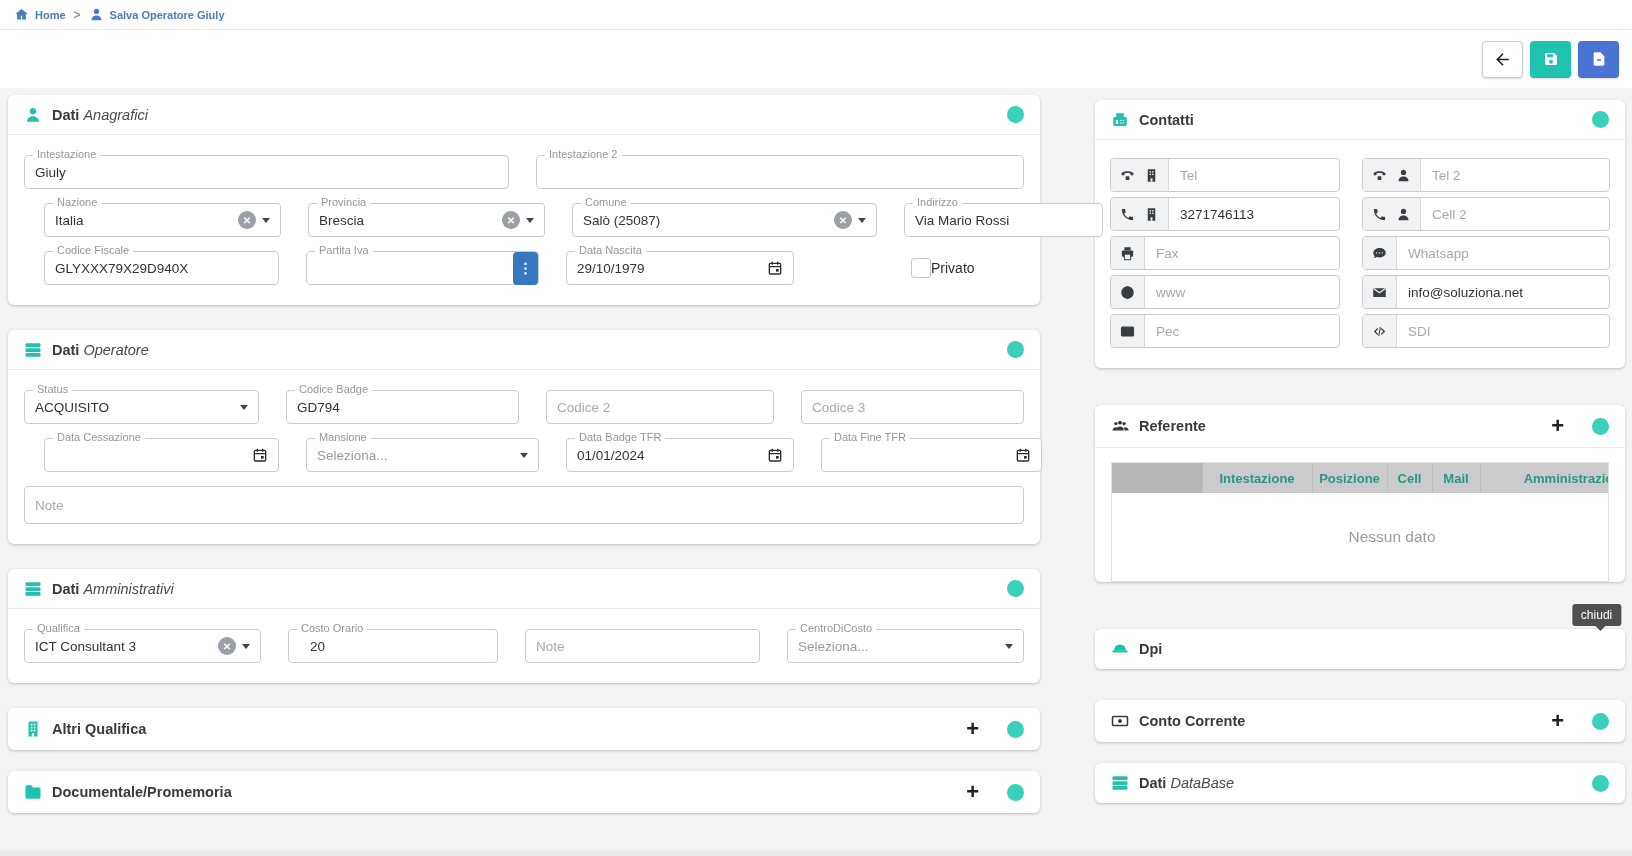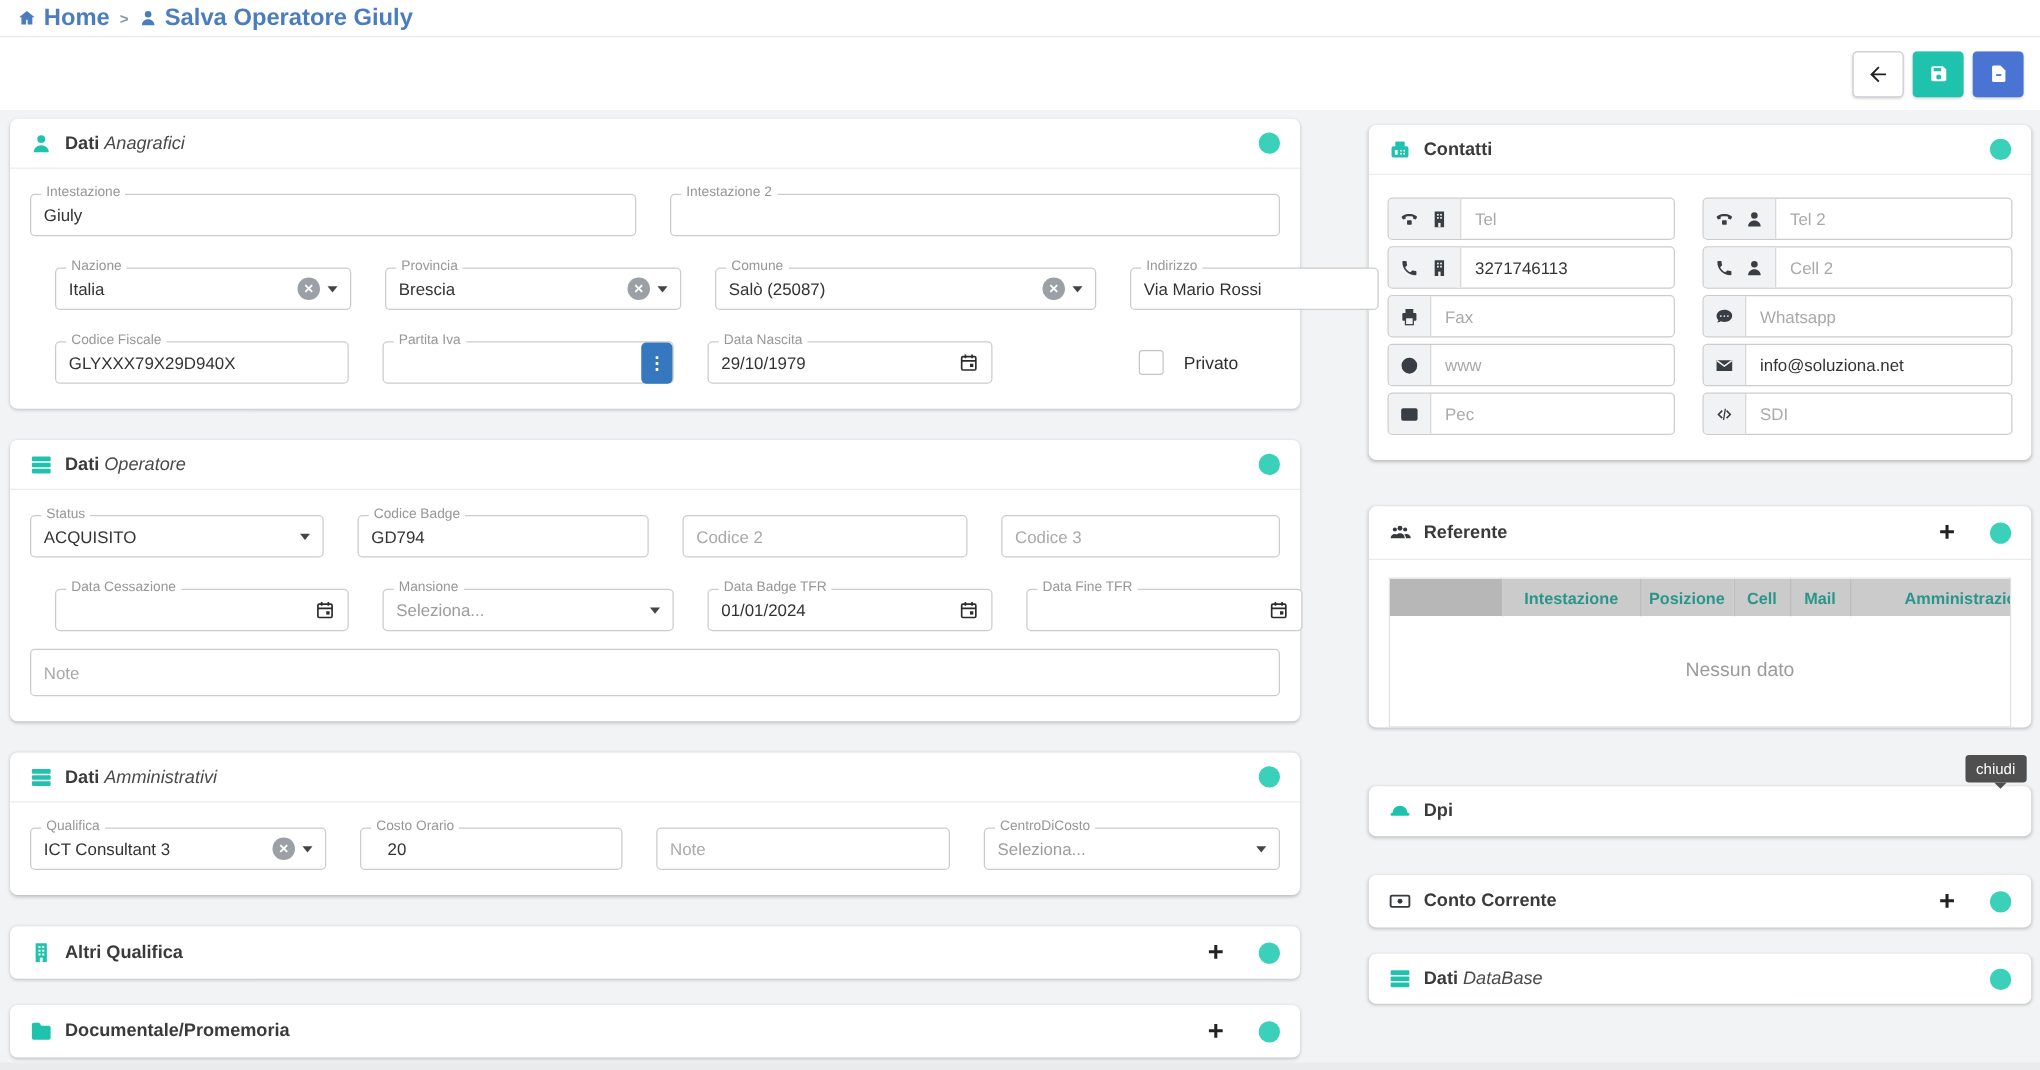--- a/index.html
+++ b/index.html
@@ -3,21 +3,21 @@
 <meta charset="utf-8">
 <style>
   * { margin:0; padding:0; box-sizing:border-box; }
   html,body { width:1632px; height:856px; overflow:hidden; background:#fff;
     font-family:"Liberation Sans", sans-serif; color:#333; }
   svg { display:block; }
 
   
   .crumbbar { height:30px; display:flex; align-items:center; gap:8px; padding:0 14px;
     border-bottom:1px solid #e4e7ea; background:#fff; }
-  .crumb { display:flex; align-items:center; gap:6px; color:#4a7cc0; font-size:19px; font-weight:600; cursor:pointer; }
+  .crumb { display:flex; align-items:center; gap:6px; color:#4a7cc0; font-size:11px; font-weight:600; cursor:pointer; }
   .crumb svg { width:15px; height:15px; fill:#4a7cc0; }
   .crumb-sep { color:#8a96a3; font-size:12px; font-weight:700; }
 
   .toolbar { height:58px; background:#fff; display:flex; align-items:center; justify-content:flex-end; gap:7px; padding:0 13px; }
   .tbtn { width:41px; height:37px; border-radius:4px; display:flex; align-items:center; justify-content:center; cursor:pointer;
     border:1px solid transparent; box-shadow:0 1px 2px rgba(0,0,0,.15); }
   .tbtn.back { background:#fff; border-color:#c9ced3; }
   .tbtn.back svg { width:19px; height:19px; fill:#222; }
   .tbtn.save { background:#1fc3ad; }
   .tbtn.savedoc { background:#4a74d4; }
@@ -35,21 +35,21 @@
   .ttl { font-size:14.5px; font-weight:700; color:#3a3a3a; }
   .ttl .it { font-weight:400; font-style:italic; color:#4a4a4a; margin-left:4px; }
   .hspacer { flex:1; }
   .icoT { width:18px; height:18px; fill:#1fc3ad; color:#1fc3ad; }
   .icoD { width:18px; height:18px; fill:#35393d; color:#35393d; }
   .dot { width:17px; height:17px; border-radius:50%; background:#3bd0ba; cursor:pointer; flex:0 0 17px; }
   .plus { font-size:22px; font-weight:600; color:#222; line-height:1; cursor:pointer; margin-right:16px; padding:0 2px; }
 
   .card-b { padding:20px 16px 20px; }
   .frow { display:flex; gap:27px; }
-  .frow + .frow { margin-top:25px;padding-left:20px; }
+  .frow + .frow { margin-top:14px;padding-left:20px; }
 
   
   .fld { position:relative; height:34px; border:1px solid #ccc; border-radius:4px; background:#fff;
     display:flex; align-items:center; gap:6px; padding:0 10px; }
   .fld .flab { position:absolute; top:-8px; left:8px; background:#fff; padding:0 4px;
     font-size:11px; color:#979797; white-space:nowrap; }
   .fld input { border:0; outline:0; flex:1; min-width:0; font-size:13.5px; color:#333;
     font-family:"Liberation Sans", sans-serif; background:transparent; }
   .fld input::placeholder { color:#a9a9a9; }
   .fld input.sel { color:#9c9c9c; }
@@ -59,21 +59,21 @@
     border-top:5.5px solid #444; cursor:pointer; flex:0 0 auto; }
   .cal { width:16px; height:16px; color:#2b2b2b; cursor:pointer; flex:0 0 16px; }
   .dotsbtn { width:25px; height:33px; margin-right:-10px; border-radius:4px; background:#3578c0; color:#fff;
     display:flex; align-items:center; justify-content:center; font-size:14px; font-weight:700; cursor:pointer; flex:0 0 25px; }
 
   .w1 { flex:0 0 485px; } .w1b { flex:1; }
   .wnaz { flex:0 0 152px; } .wprov { flex:0 0 130px; } .wcom { flex:0 0 305px; } .wind { flex:1; }
   .wq { flex:0 0 235px; } .wq2 { flex:0 0 233px; } .wq3 { flex:0 0 228px; } .wq4 { flex:1; }
   .wco { flex:0 0 153px;padding-left:21px; } .wnote3 { flex:0 0 235px; } .wcdc { flex:1; }
 
-  .chkwrap { display:flex; align-items:center; gap:16px; margin-left:90px; }
+  .chkwrap { display:flex; align-items:center; gap:0; margin-left:90px; }
   .cb { width:20px; height:20px; border:1px solid #c6c6c6; border-radius:3px; background:#fff; cursor:pointer; }
   .chkwrap .clab { font-size:14px; color:#2f2f2f; }
 
   .notefld { margin-top:14px; height:38px; border:1px solid #ccc; border-radius:4px; display:flex; align-items:center; padding:0 10px; }
   .notefld input { border:0; outline:0; width:100%; font-size:13.5px; color:#333; background:transparent; font-family:"Liberation Sans", sans-serif; }
   .notefld input::placeholder { color:#a9a9a9; }
 
   .mb25 { margin-bottom:25px; } .mb21 { margin-bottom:21px; }
   .hdr-only { padding:3px 0; }
 

